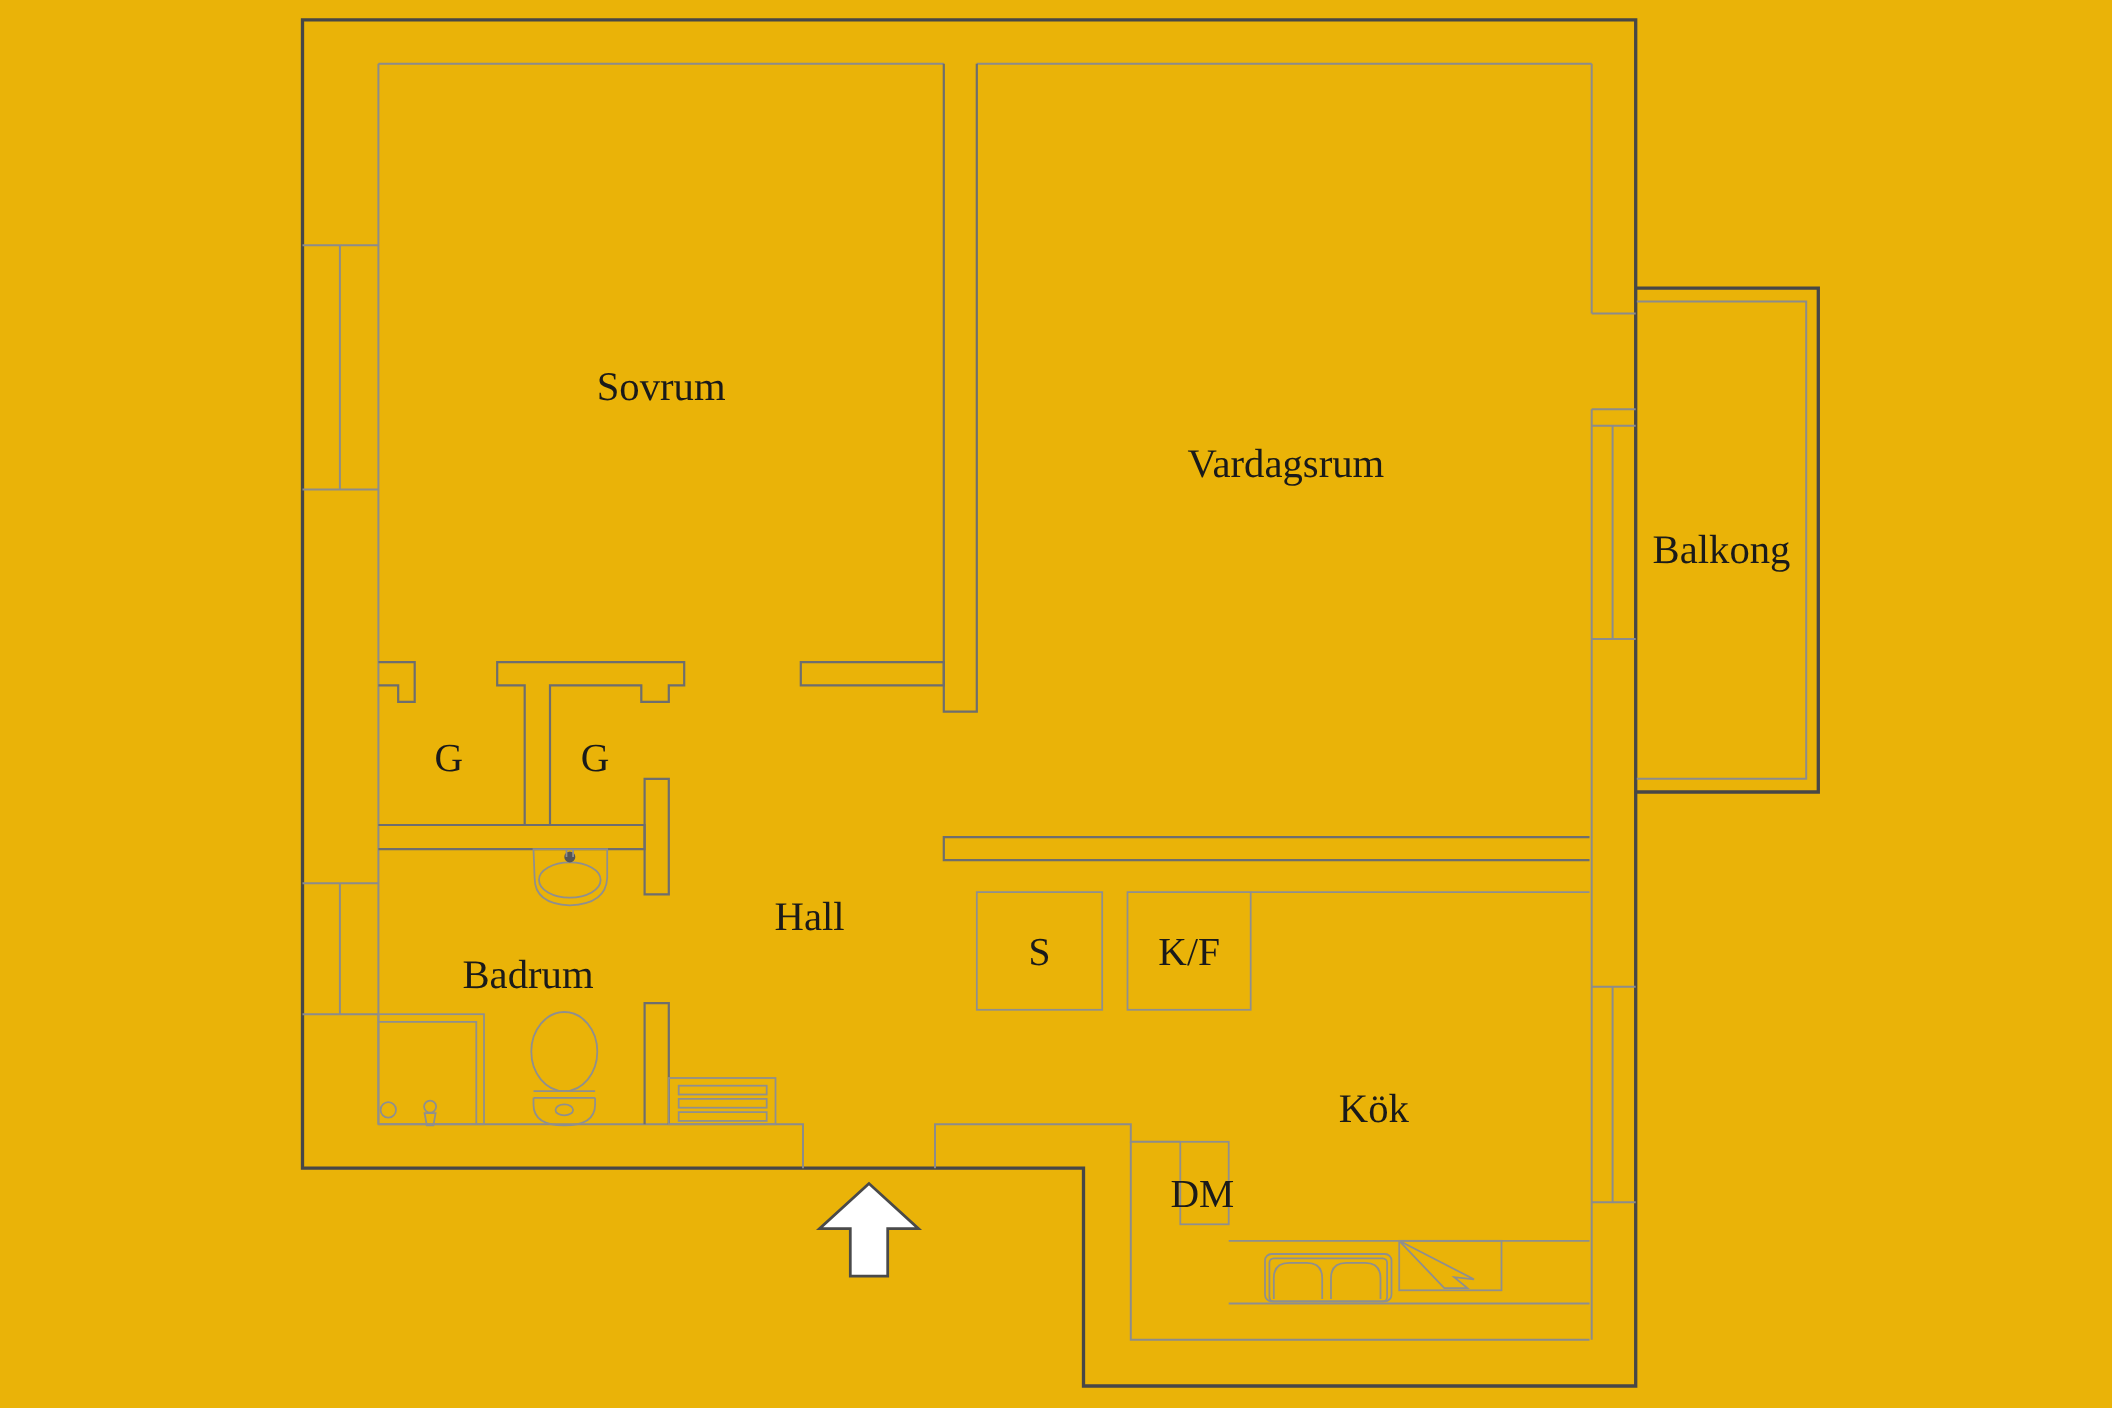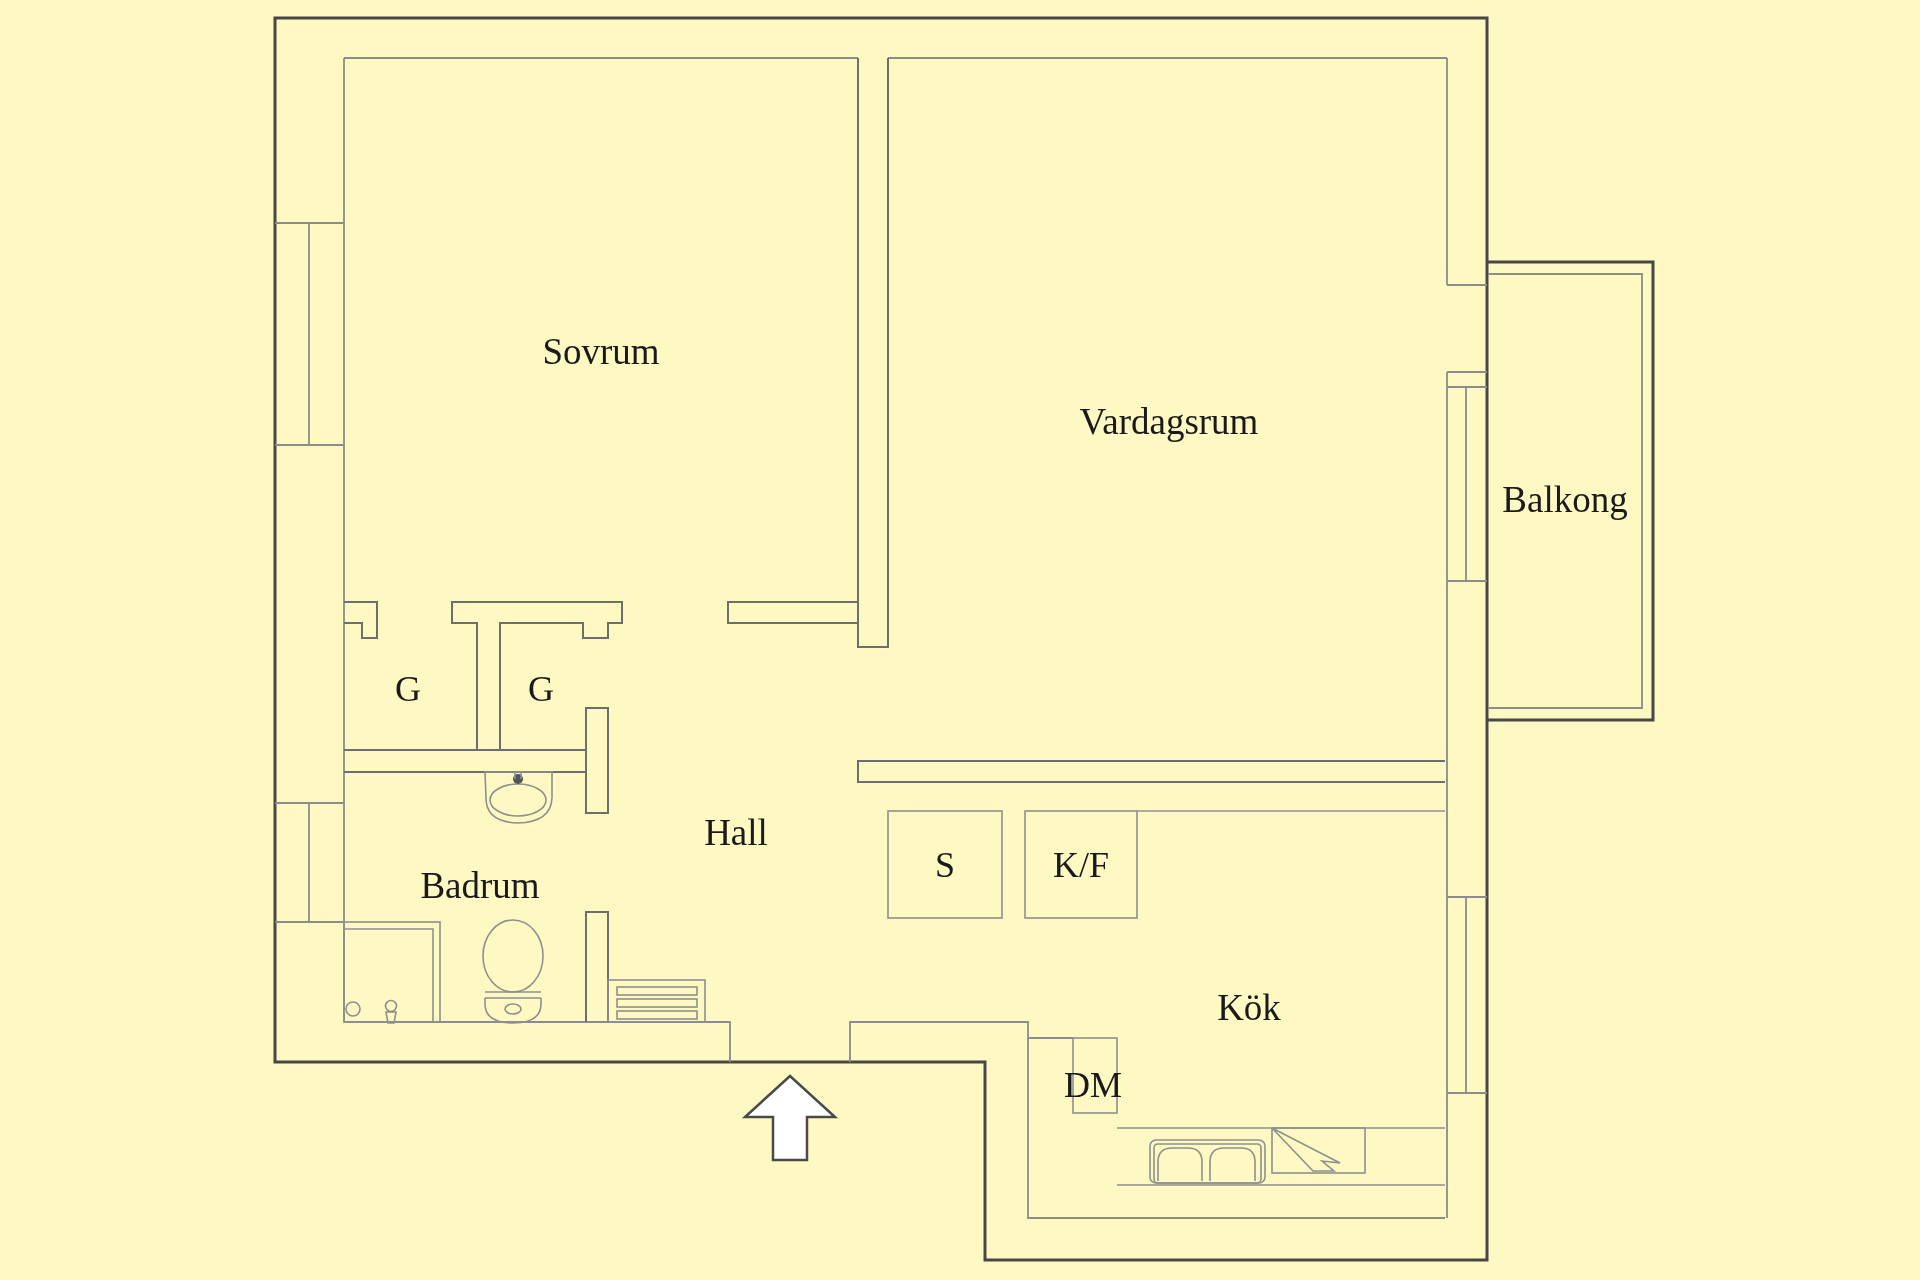--- a/index.html
+++ b/index.html
@@ -1,16 +1,16 @@
 <!DOCTYPE html>
 <html><head>
 <meta charset="utf-8">
 <style>
   html,body{margin:0;padding:0;background:#ffffff;}
-  #stage{position:relative;width:1920px;height:1280px;background:#fef9c3;overflow:hidden;}
+  #stage{position:relative;width:1920px;height:1280px;background:#eab308;overflow:hidden;}
   svg{display:block;}
   text{font-family:"Liberation Serif","DejaVu Serif",serif;fill:#1a1a1a;}
   .room-label{font-size:37px;}
   .small-label{font-size:36px;}
 </style>
 </head>
 <body>
 
 <div id="stage">
 <svg width="1920" height="1280" viewBox="0 0 1920 1280" xmlns="http://www.w3.org/2000/svg">

